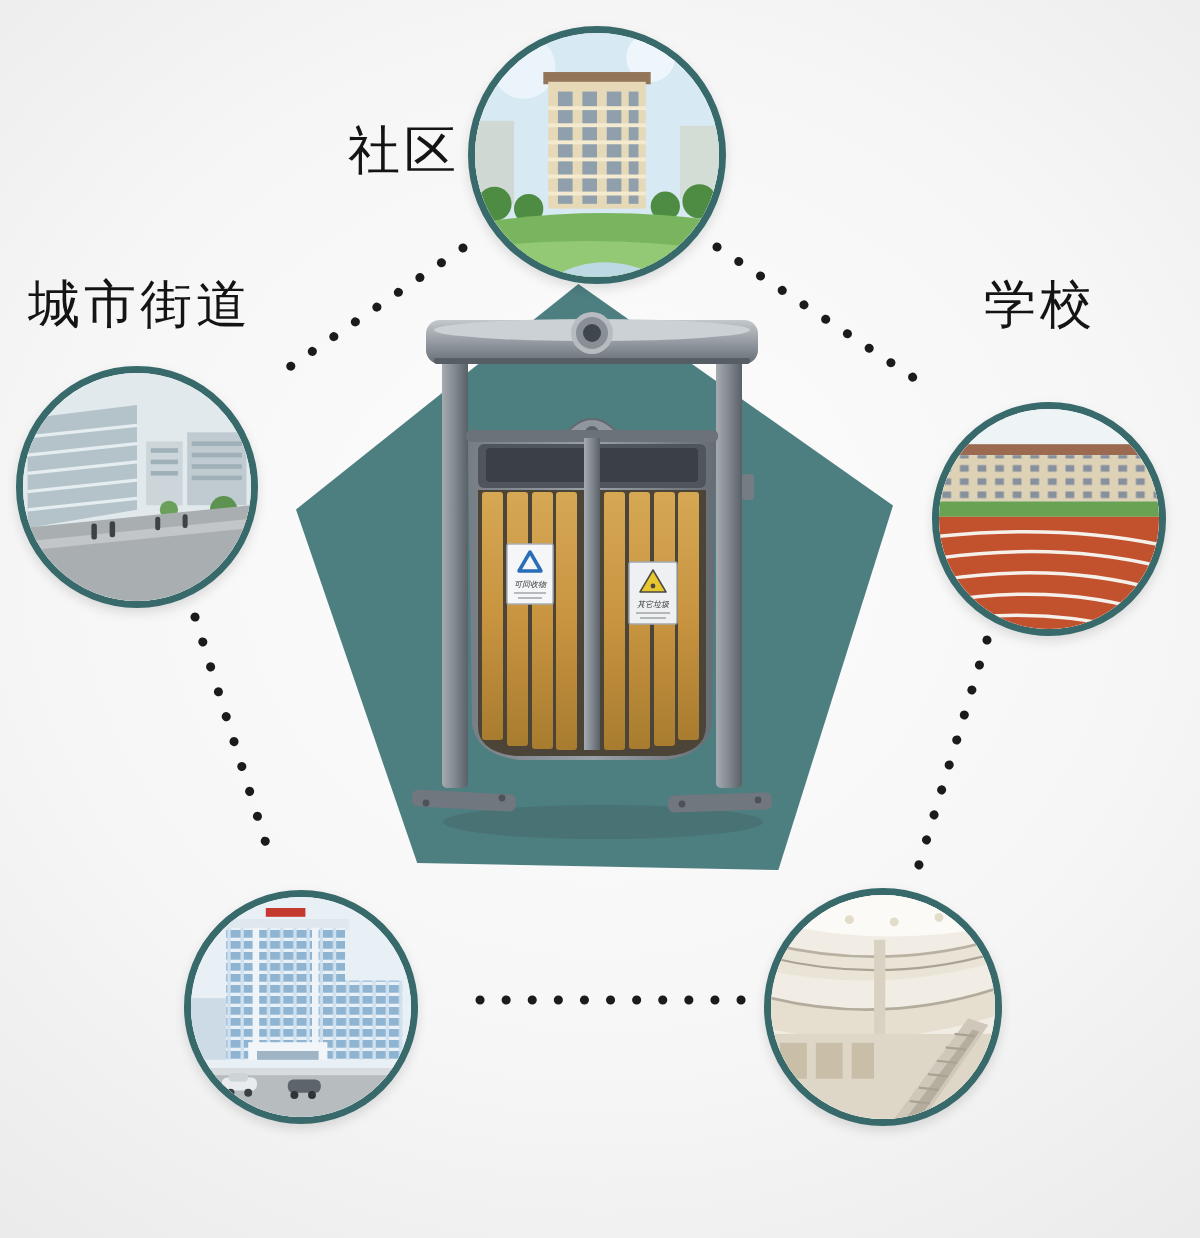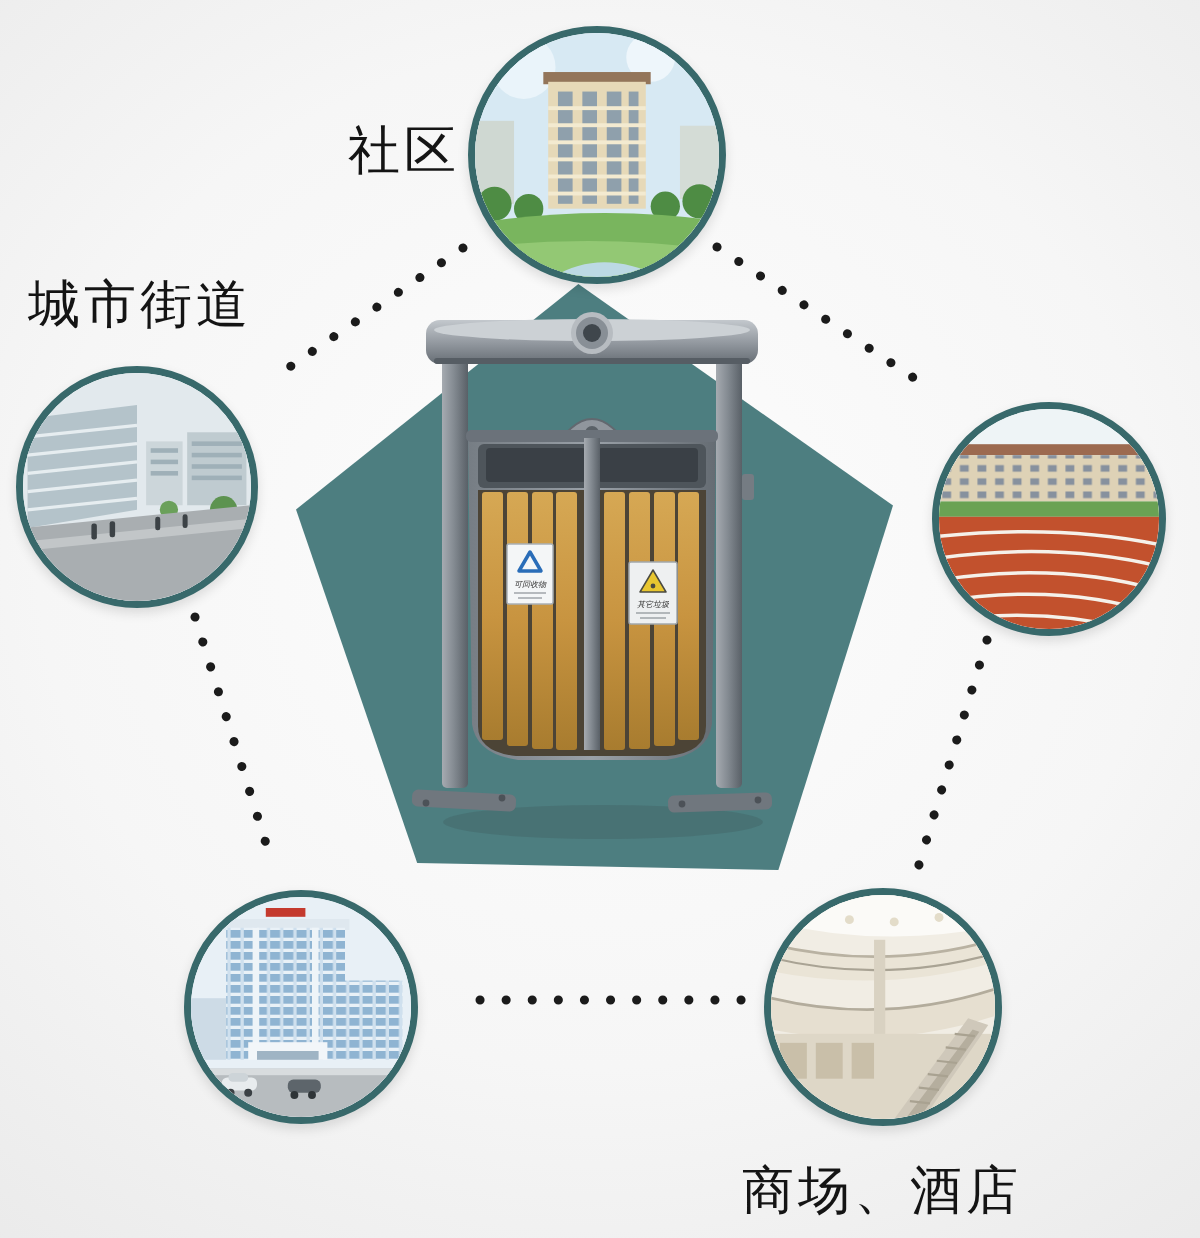--- a/index.html
+++ b/index.html
@@ -310,15 +310,15 @@
         <line x1="70" y1="80" x2="79" y2="81"></line>
           <line x1="74" y1="74" x2="83" y2="75"></line>
         <line x1="78" y1="68" x2="87" y2="69"></line>
           <line x1="82" y1="62" x2="91" y2="63"></line>
       </g>
     </svg>
   </div>
 
   <div class="node-label" id="l-community">社区</div>
   <div class="node-label" id="l-street">城市街道</div>
-  <div class="node-label" id="l-mall">商场、酒店</div>
+  <div class="node-label" id="l-school">学校</div>
 
 </div>
 
 </body></html>

